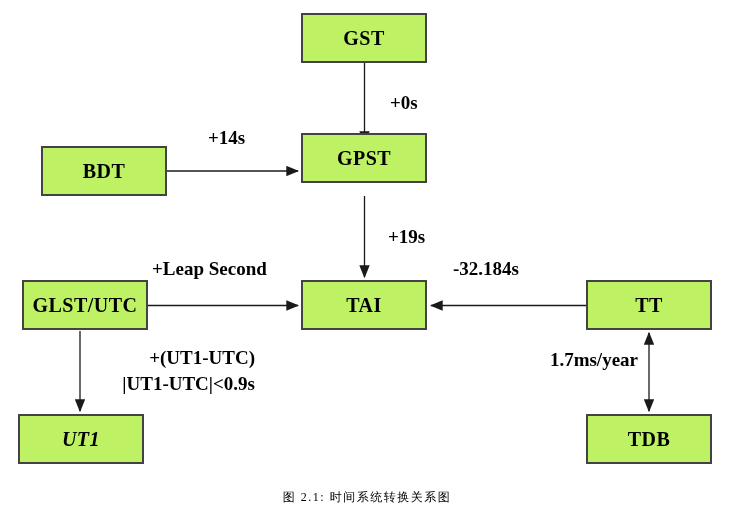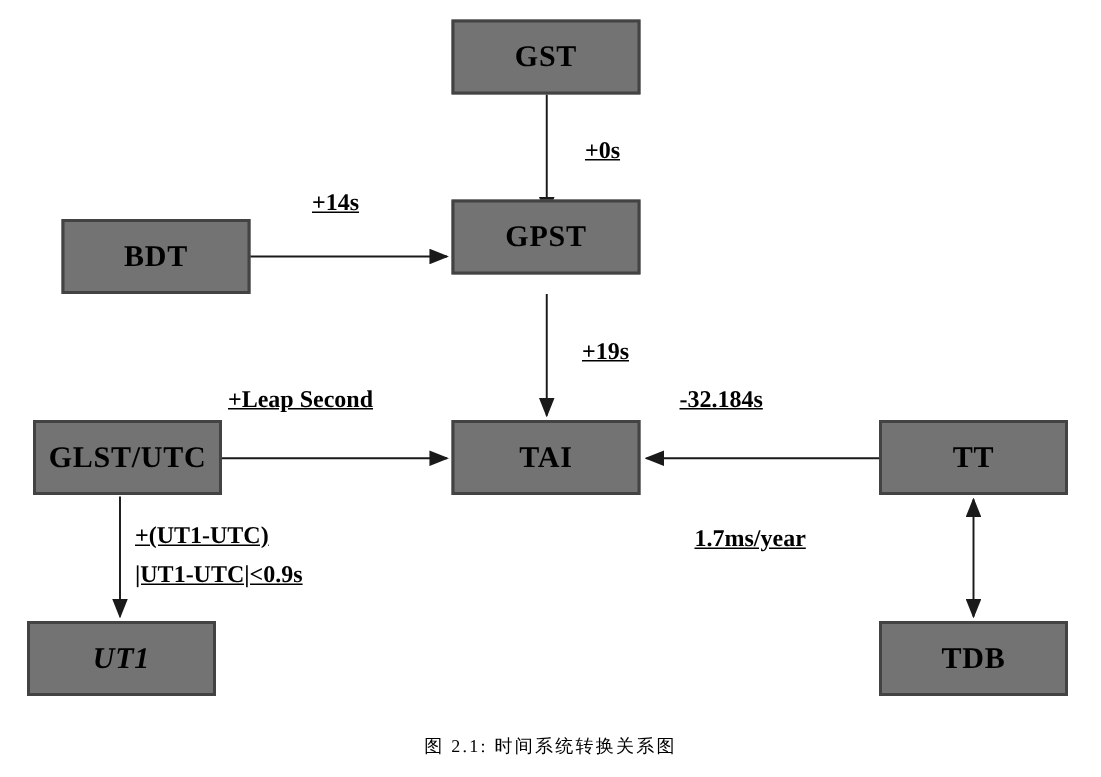--- a/index.html
+++ b/index.html
@@ -18,40 +18,39 @@
   .arrow-layer {
     position: absolute;
     left: 0; top: 0;
     width: 734px; height: 518px;
   }
   .node {
     position: absolute;
     width: 126px;
     height: 50px;
     border: 2px solid #434343;
-    background: #737373;
+    background: #bef264;
     box-sizing: border-box;
     display: flex;
     align-items: center;
     justify-content: center;
     font-weight: bold;
     font-size: 20px;
     color: #000000;
     letter-spacing: 0.5px;
   }
   .edge-label {
     position: absolute;
     font-weight: bold;
-    font-size: 16px;
+    font-size: 19px;
     color: #000000;
     white-space: nowrap;
-    text-decoration: underline;
   }
   .edge-label.two-line {
-    text-align: left;
+    text-align: right;
     line-height: 26px;
   }
   .caption {
     position: absolute;
     left: 0;
     top: 489px;
     width: 734px;
     text-align: center;
     font-size: 12px;
     color: #000000;

